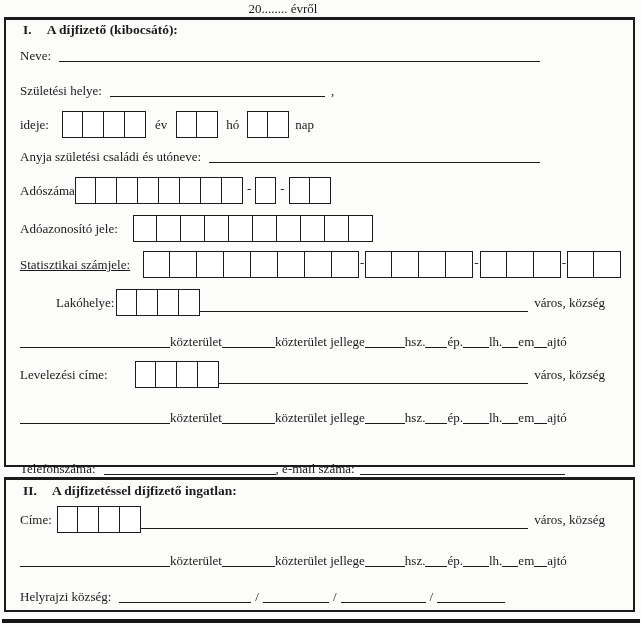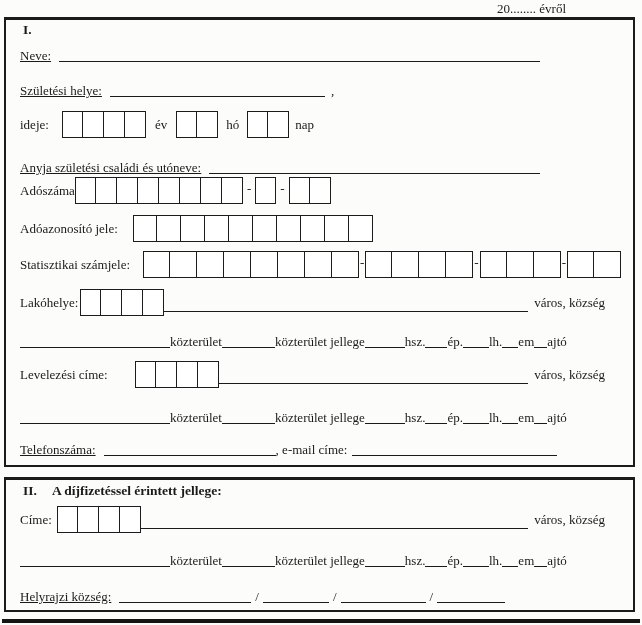--- a/index.html
+++ b/index.html
@@ -7,52 +7,53 @@
     position:relative;width:642px;height:625px;margin:0 auto;
     background:#fcfcfb;color:#1a1a1a;
     font-family:"Liberation Serif","DejaVu Serif",serif;
     font-size:13px;overflow:hidden;
   }
   .sec{position:absolute;left:4px;width:631px;box-sizing:border-box;
        border:2px solid #1b1b1b;border-top:3px solid #1b1b1b;background:transparent;}
   #sec1{top:17px;height:450px;}
   #sec2{top:477px;height:135px;}
   .cutline{position:absolute;top:619px;left:2px;width:638px;height:4px;background:#151515;}
-  .yearline{position:absolute;top:1px;left:0;width:566px;text-align:right;font-size:13px;}
+  .yearline{position:absolute;top:1px;left:0;width:566px;text-align:center;font-size:13px;}
   .hdr{position:absolute;display:flex;gap:15px;font-weight:bold;font-size:13.5px;}
   #hdr1{top:22px;left:23px;}
   #hdr2{top:483px;left:23px;}
   .r{position:absolute;display:flex;align-items:flex-end;white-space:nowrap;left:20px;}
   .u{display:inline-block;height:3px;border-bottom:1.3px solid #1a1a1a;margin-bottom:2px;}
   .grow{flex:1;}
   .cg{display:inline-flex;}
   .cell{width:21px;height:27px;box-sizing:border-box;border:1.5px solid #1c1c1c;background:#fff;}
   .cell+.cell{border-left:none;}
   .w24 .cell{width:24px;}
   .w27 .cell{width:27px;}
   .boxrow{height:28px;}
   .boxrow .bl{padding-bottom:5px;}
   .boxrow .u{margin-bottom:4px;}
   .dash{padding-bottom:7px;margin:0 4px;}
-  .mr8{margin-right:8px;text-decoration:underline;}
+  .mr8{margin-right:8px;}
   .ml6{margin-left:6px;}
 </style>
 </head>
 <body>
 
 <div class="page">
 
   <div class="yearline">20........ évről</div>
 
   <div class="sec" id="sec1"></div>
   <div class="sec" id="sec2"></div>
   <div class="cutline"></div>
 
   <div class="hdr" id="hdr1">
     <span>I.</span>
+    <span>A díjfizető (kibocsátó):</span>
   </div>
 
   <div class="r" style="top:48px;width:520px;">
     <span class="mr8">Neve:</span>
     <span class="u grow"></span>
   </div>
 
   <div class="r" style="top:83px;">
     <span class="mr8">Születési helye:</span>
     <span class="u" style="width:215px;"></span>
@@ -73,21 +74,21 @@
         <span class="cell"></span>
       </span>
     <span class="bl" style="margin-left:8px;margin-right:8px;">hó</span>
     <span class="cg">
         <span class="cell"></span>
         <span class="cell"></span>
       </span>
     <span class="bl" style="margin-left:6px;">nap</span>
   </div>
 
-  <div class="r" style="top:160px;width:520px;justify-content:space-between;">
+  <div class="r" style="top:149px;width:520px;justify-content:space-between;">
     <span class="mr8">Anyja születési családi és utóneve:</span>
     <span class="u grow"></span>
   </div>
 
   <div class="r boxrow" style="top:176px;">
     <span class="bl" style="width:55px;">Adószáma:</span>
     <span class="cg">
         <span class="cell"></span>
         <span class="cell"></span>
         <span class="cell"></span>
@@ -118,21 +119,21 @@
         <span class="cell"></span>
         <span class="cell"></span>
         <span class="cell"></span>
         <span class="cell"></span>
         <span class="cell"></span>
         <span class="cell"></span>
       </span>
   </div>
 
   <div class="r boxrow" style="top:250px;">
-    <span class="bl" style="width:123px;">Statisztikai számjele:</span>
+    <span class="bl" style="width:123px;text-decoration:underline;">Statisztikai számjele:</span>
     <span class="cg w27">
         <span class="cell"></span>
         <span class="cell"></span>
         <span class="cell"></span>
         <span class="cell"></span>
         <span class="cell"></span>
         <span class="cell"></span>
         <span class="cell"></span>
         <span class="cell"></span>
       </span>
@@ -150,21 +151,21 @@
         <span class="cell"></span>
       </span>
     <span class="dash" style="margin:0 1px;">-</span>
     <span class="cg w27">
         <span class="cell"></span>
         <span class="cell"></span>
       </span>
   </div>
 
   <div class="r boxrow" style="top:288px;width:585px;">
-    <span class="bl" style="width:60px;">Lakóhelye:</span>
+    <span class="bl" style="width:60px;margin-left:36px;">Lakóhelye:</span>
     <span class="cg">
         <span class="cell"></span>
         <span class="cell"></span>
         <span class="cell"></span>
         <span class="cell"></span>
       </span>
     <span class="u grow"></span>
     <span class="bl ml6">város, község</span>
   </div>
 
@@ -207,30 +208,30 @@
     <span class="u" style="width:22px;"></span>
     <span>ép.</span>
     <span class="u" style="width:26px;"></span>
     <span>lh.</span>
     <span class="u" style="width:16px;"></span>
     <span>em</span>
     <span class="u" style="width:13px;"></span>
     <span>ajtó</span>
   </div>
 
-  <div class="r" style="top:442px;align-items:flex-end;">
+  <div class="r" style="top:461px;align-items:flex-end;">
     <span class="mr8">Telefonszáma:</span>
     <span class="u" style="width:172px;"></span>
-    <span>, e-mail címe:</span>
+    <span>, e-mail száma:</span>
     <span class="u" style="width:205px;margin-left:5px;"></span>
   </div>
 
   <div class="hdr" id="hdr2">
     <span>II.</span>
-    <span>A díjfizetéssel érintett jellege:</span>
+    <span>A díjfizetéssel díjfizető ingatlan:</span>
   </div>
 
   <div class="r boxrow" style="top:505px;width:585px;">
     <span class="bl" style="width:37px;">Címe:</span>
     <span class="cg">
         <span class="cell"></span>
         <span class="cell"></span>
         <span class="cell"></span>
         <span class="cell"></span>
       </span>

